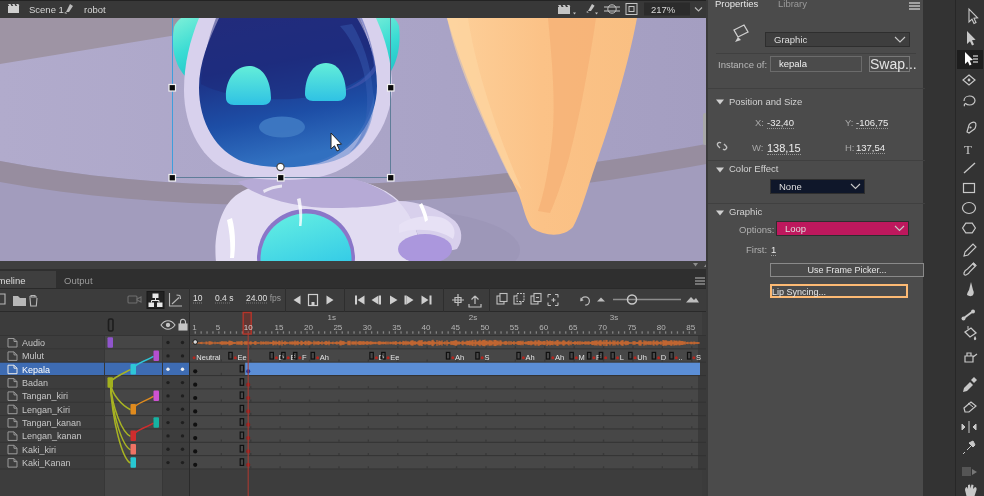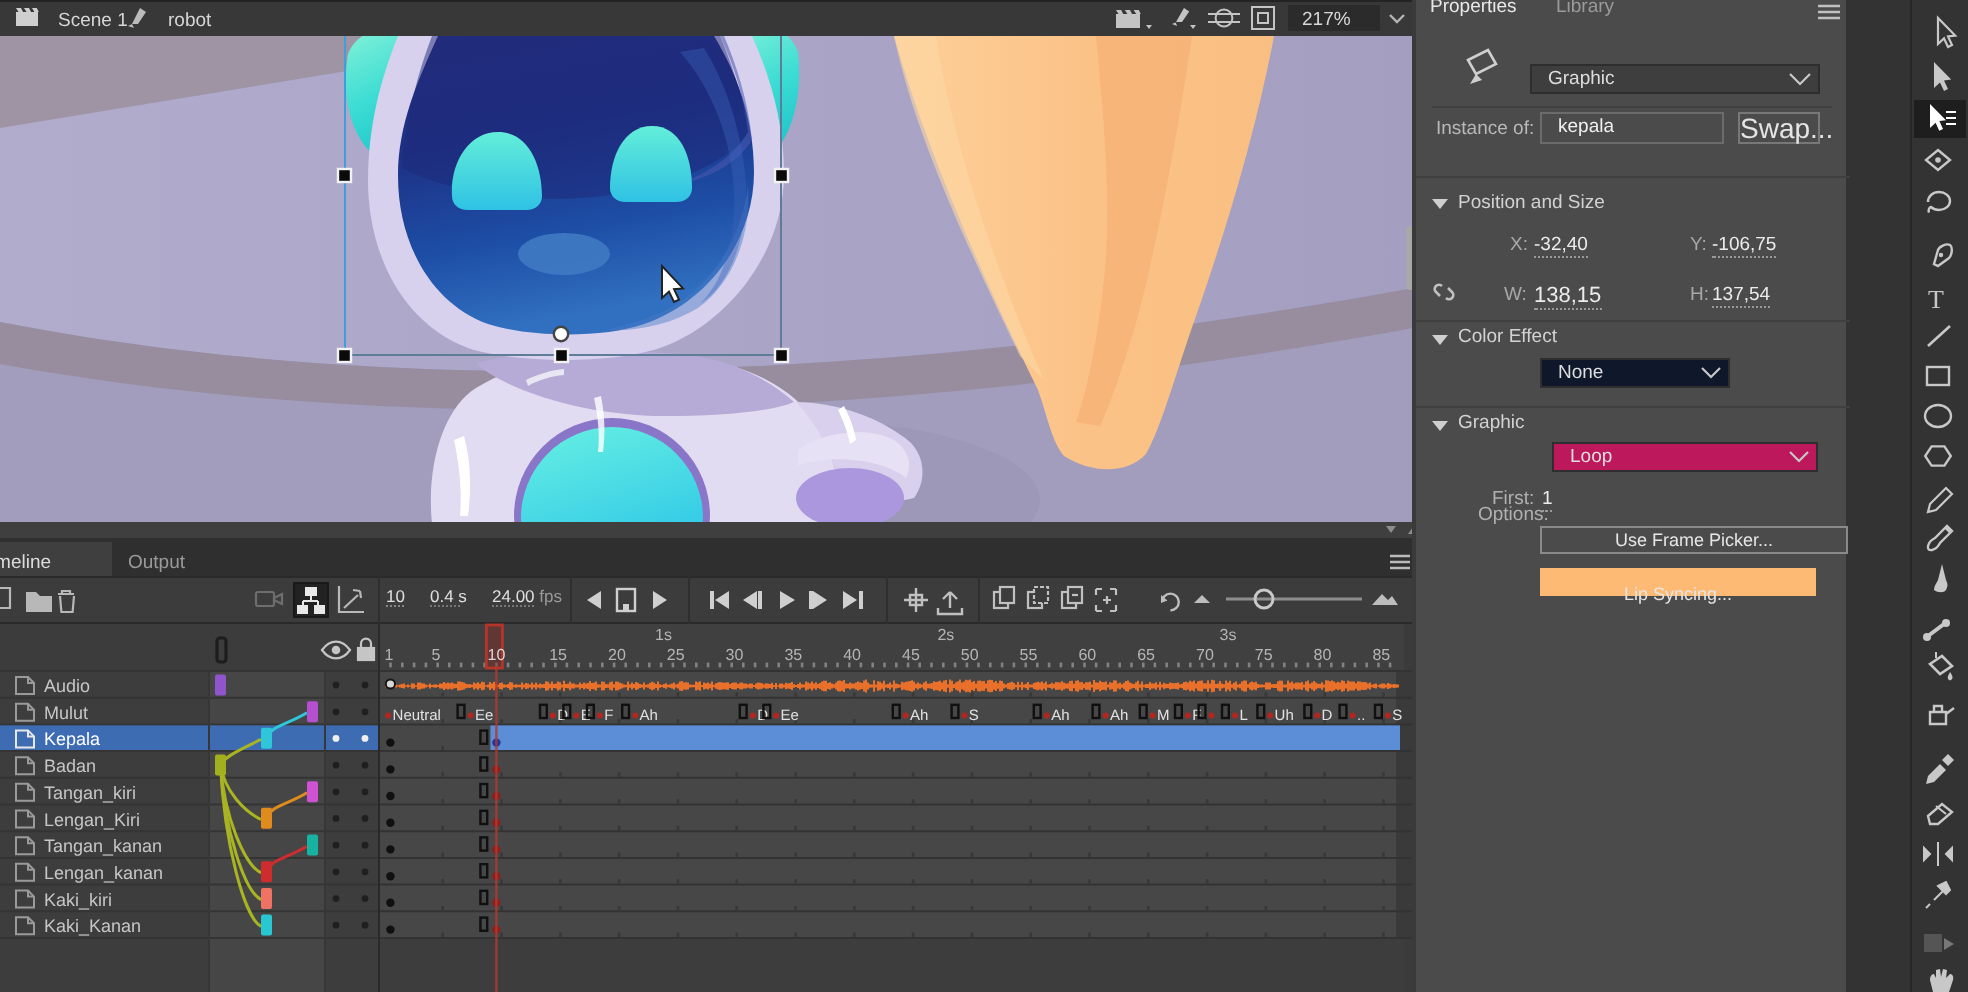--- a/index.html
+++ b/index.html
@@ -810,29 +810,29 @@
 <div class="abs" style="left:36px;top:181px;font-size:9.5px;color:#b0b0b0;margin-left:32px;">Style:</div>
 <div class="abs" style="left:62px;top:179px;width:95px;height:15px;background:#0f172a;border:1px solid #2e2e2e;color:#dedede;font-size:9.5px;line-height:13px;padding-left:8px;">None</div>
 <svg class="abs" style="left:142px;top:183px;" width="12" height="8">
       <path d="M1 1l4.5 4.5 4.5-4.5" stroke="#c8c8c8" fill="none" stroke-width="1.1"></path>
     </svg>
 <div class="abs" style="left:0px;top:203px;width:217px;border-top:1px solid #404040;"></div>
 <svg class="abs" style="left:8px;top:209px;" width="10" height="8">
       <path d="M0 1.5h8l-4 5z" fill="#cfcfcf"></path>
     </svg>
 <div class="abs" style="left:21px;top:206px;font-size:9.5px;color:#d2d2d2;">Graphic</div>
-<div class="abs" style="left:31px;top:224px;font-size:9.5px;color:#b0b0b0;margin-top:28px;">Options:</div>
+<div class="abs" style="left:31px;top:224px;font-size:9.5px;color:#b0b0b0;">Options:</div>
 <div class="abs" style="left:68px;top:221px;width:133px;height:15px;background:#be185d;border:1px solid #2e2e2e;color:#dedede;font-size:9.5px;line-height:13px;padding-left:8px;">Loop</div>
 <svg class="abs" style="left:186px;top:225px;" width="12" height="8">
       <path d="M1 1l4.5 4.5 4.5-4.5" stroke="#c8c8c8" fill="none" stroke-width="1.1"></path>
     </svg>
 <div class="abs" style="left:38px;top:244px;font-size:9.5px;color:#b0b0b0;">First:</div>
 <div class="abs" style="left:63px;top:244px;font-size:9.5px;color:#ececec;border-bottom:1px dotted #999;">1</div>
 <div class="abs" style="left:62px;top:263px;width:154px;height:14px;border:1px solid #8a8a8a;color:#e6e6e6;font-size:9px;line-height:13px;text-align:center;">Use Frame Picker...</div>
-<div class="abs" style="left:62px;top:284px;width:138px;height:14px;border:7px solid #fdba74;color:#e6e6e6;font-size:9px;line-height:13px;text-align:center;">Lip Syncing...</div>
+<div class="abs" style="left:62px;top:284px;width:138px;height:14px;border:2px solid #fdba74;color:#e6e6e6;font-size:9px;line-height:13px;text-align:left;">Lip Syncing...</div>
 </div>
 
 <svg class="abs" style="left:955px;top:0;" width="29" height="496" viewBox="0 0 29 496">
 <rect width="29" height="496" fill="#333"></rect>
 <line x1="0.5" y1="0" x2="0.5" y2="496" stroke="#272727"></line>
 <rect x="2" y="50" width="26" height="19" fill="#1e1e1e"></rect>
 <g>
       <path d="M14 9l0 13 3-2.8 2 4.3 2-1-2-4.3 3.6-0.4z" fill="none" stroke="#c8c8c8" stroke-width="1.1"></path>
       <path d="M12 31l0 13 3-2.8 2 4.3 2-1-2-4.3 3.6-0.4z" fill="#c8c8c8"></path>
       <path d="M10 52l0 12 2.8-2.6 1.8 4 1.9-0.9-1.8-4 3.3-0.4z" fill="#fff"></path>

